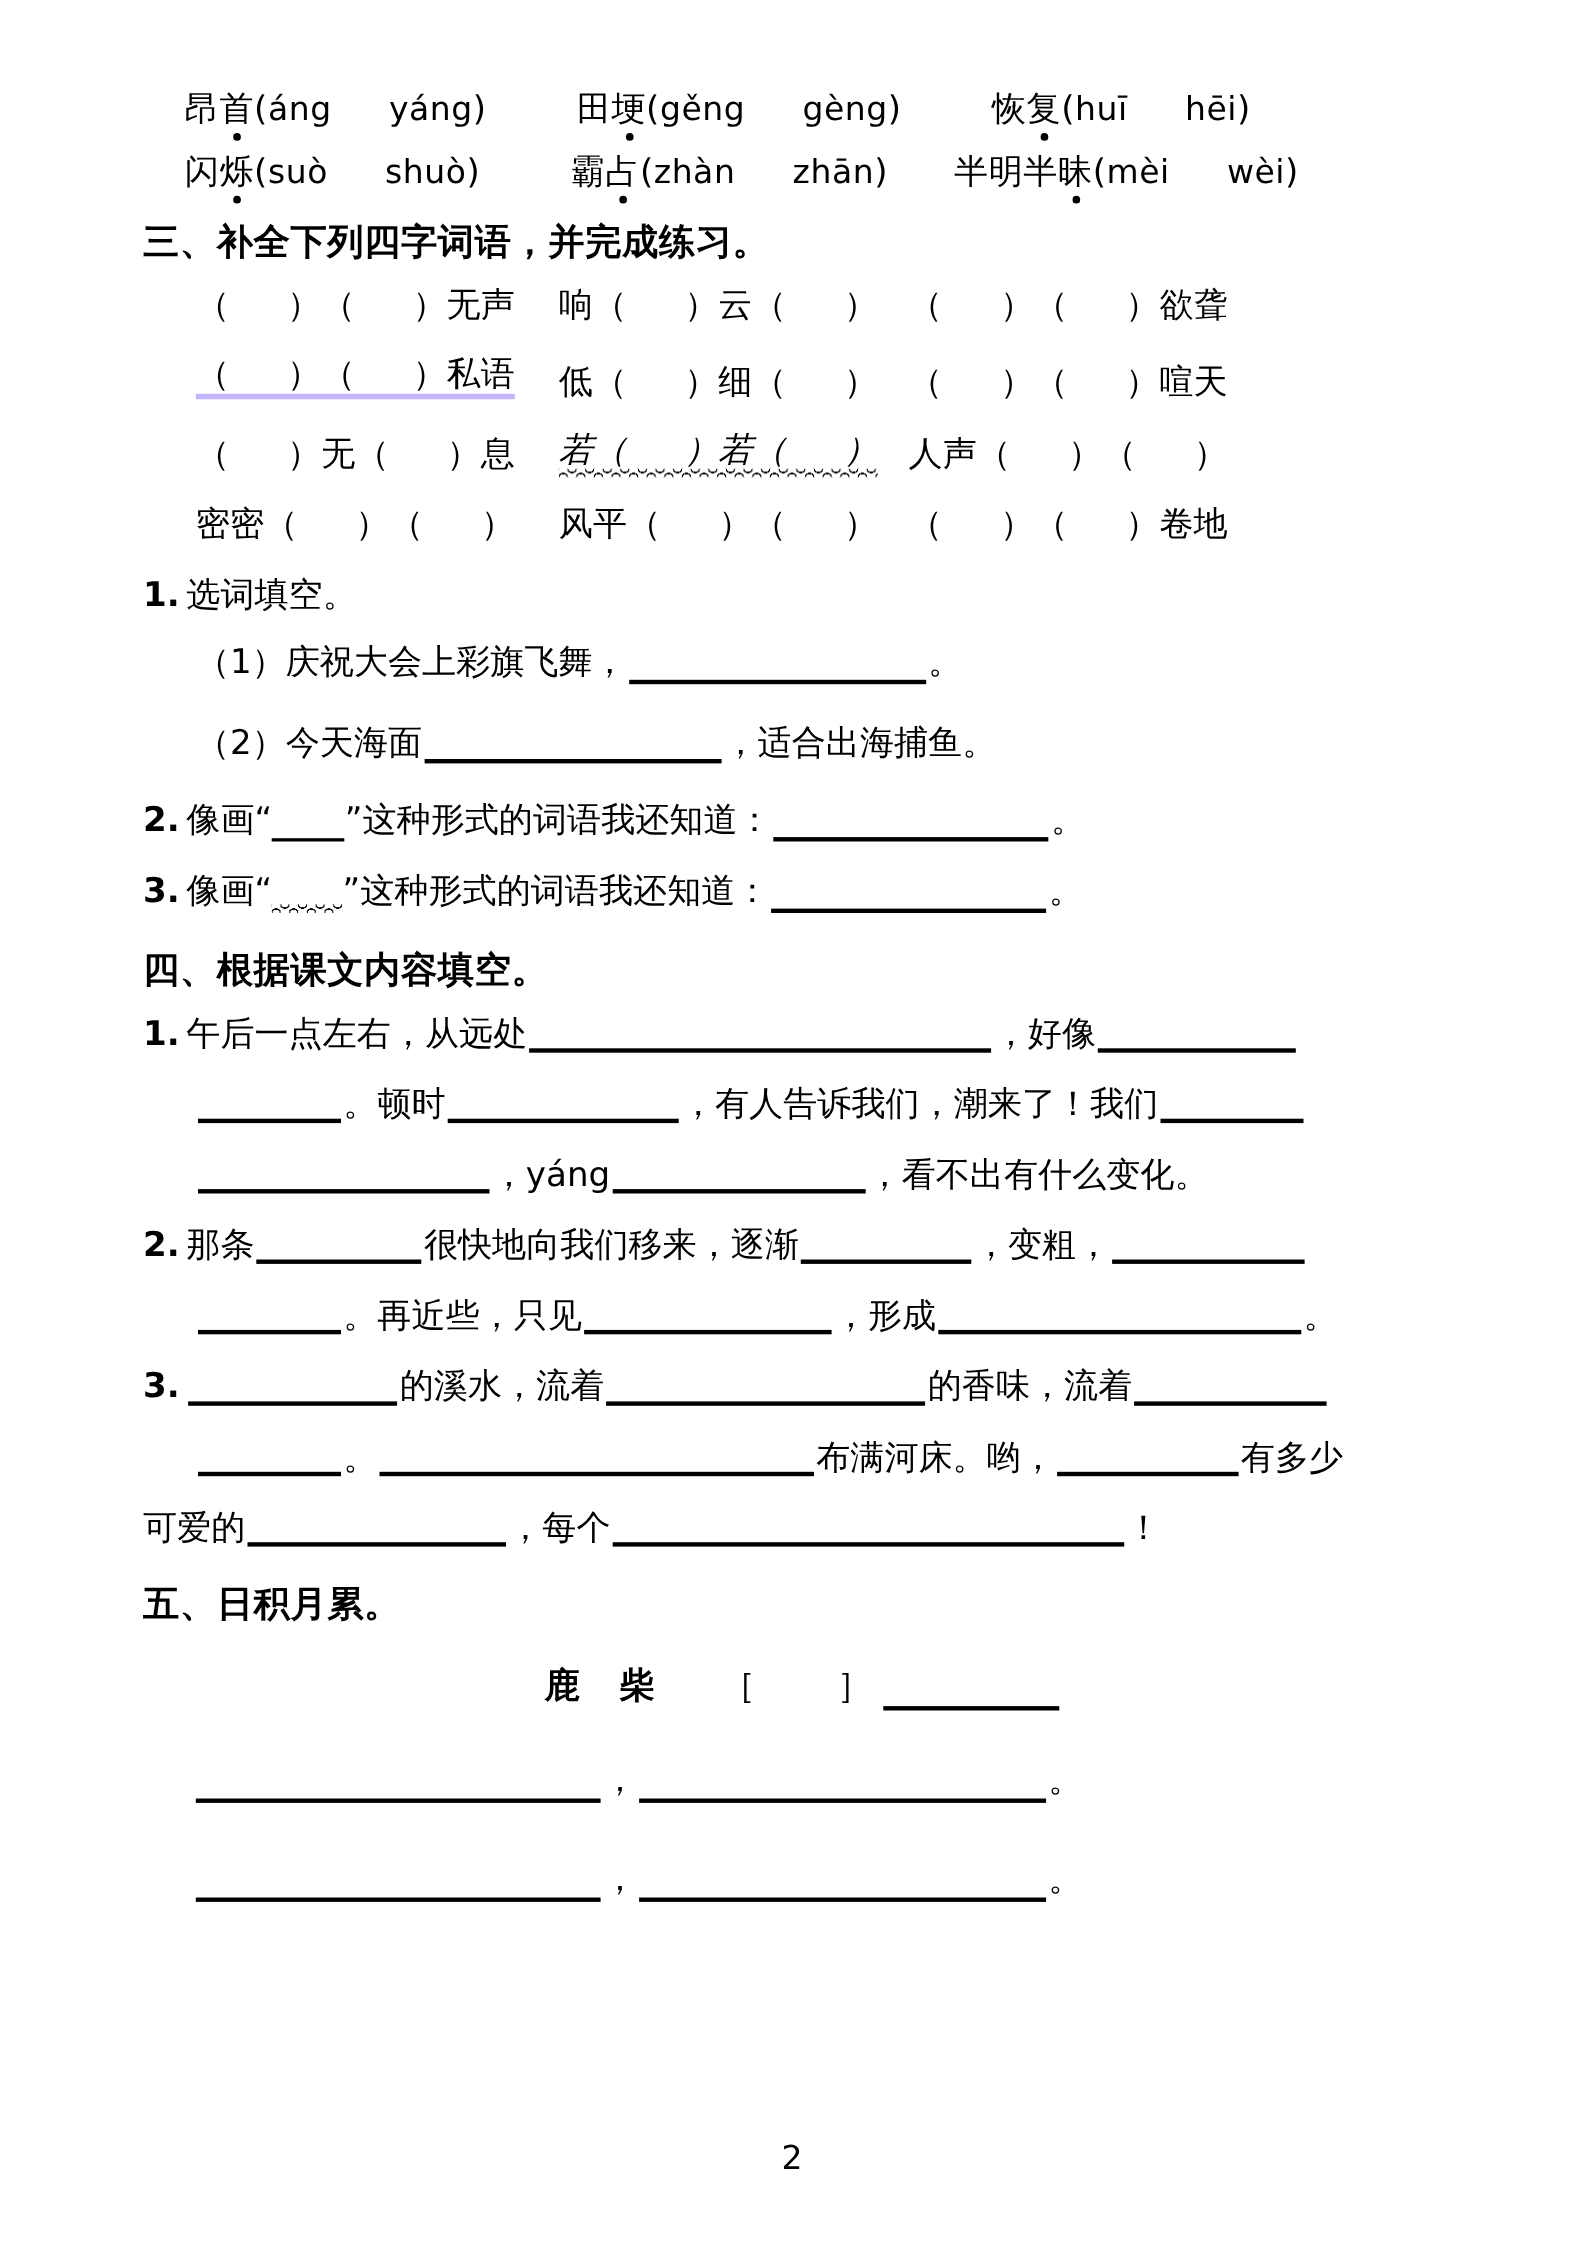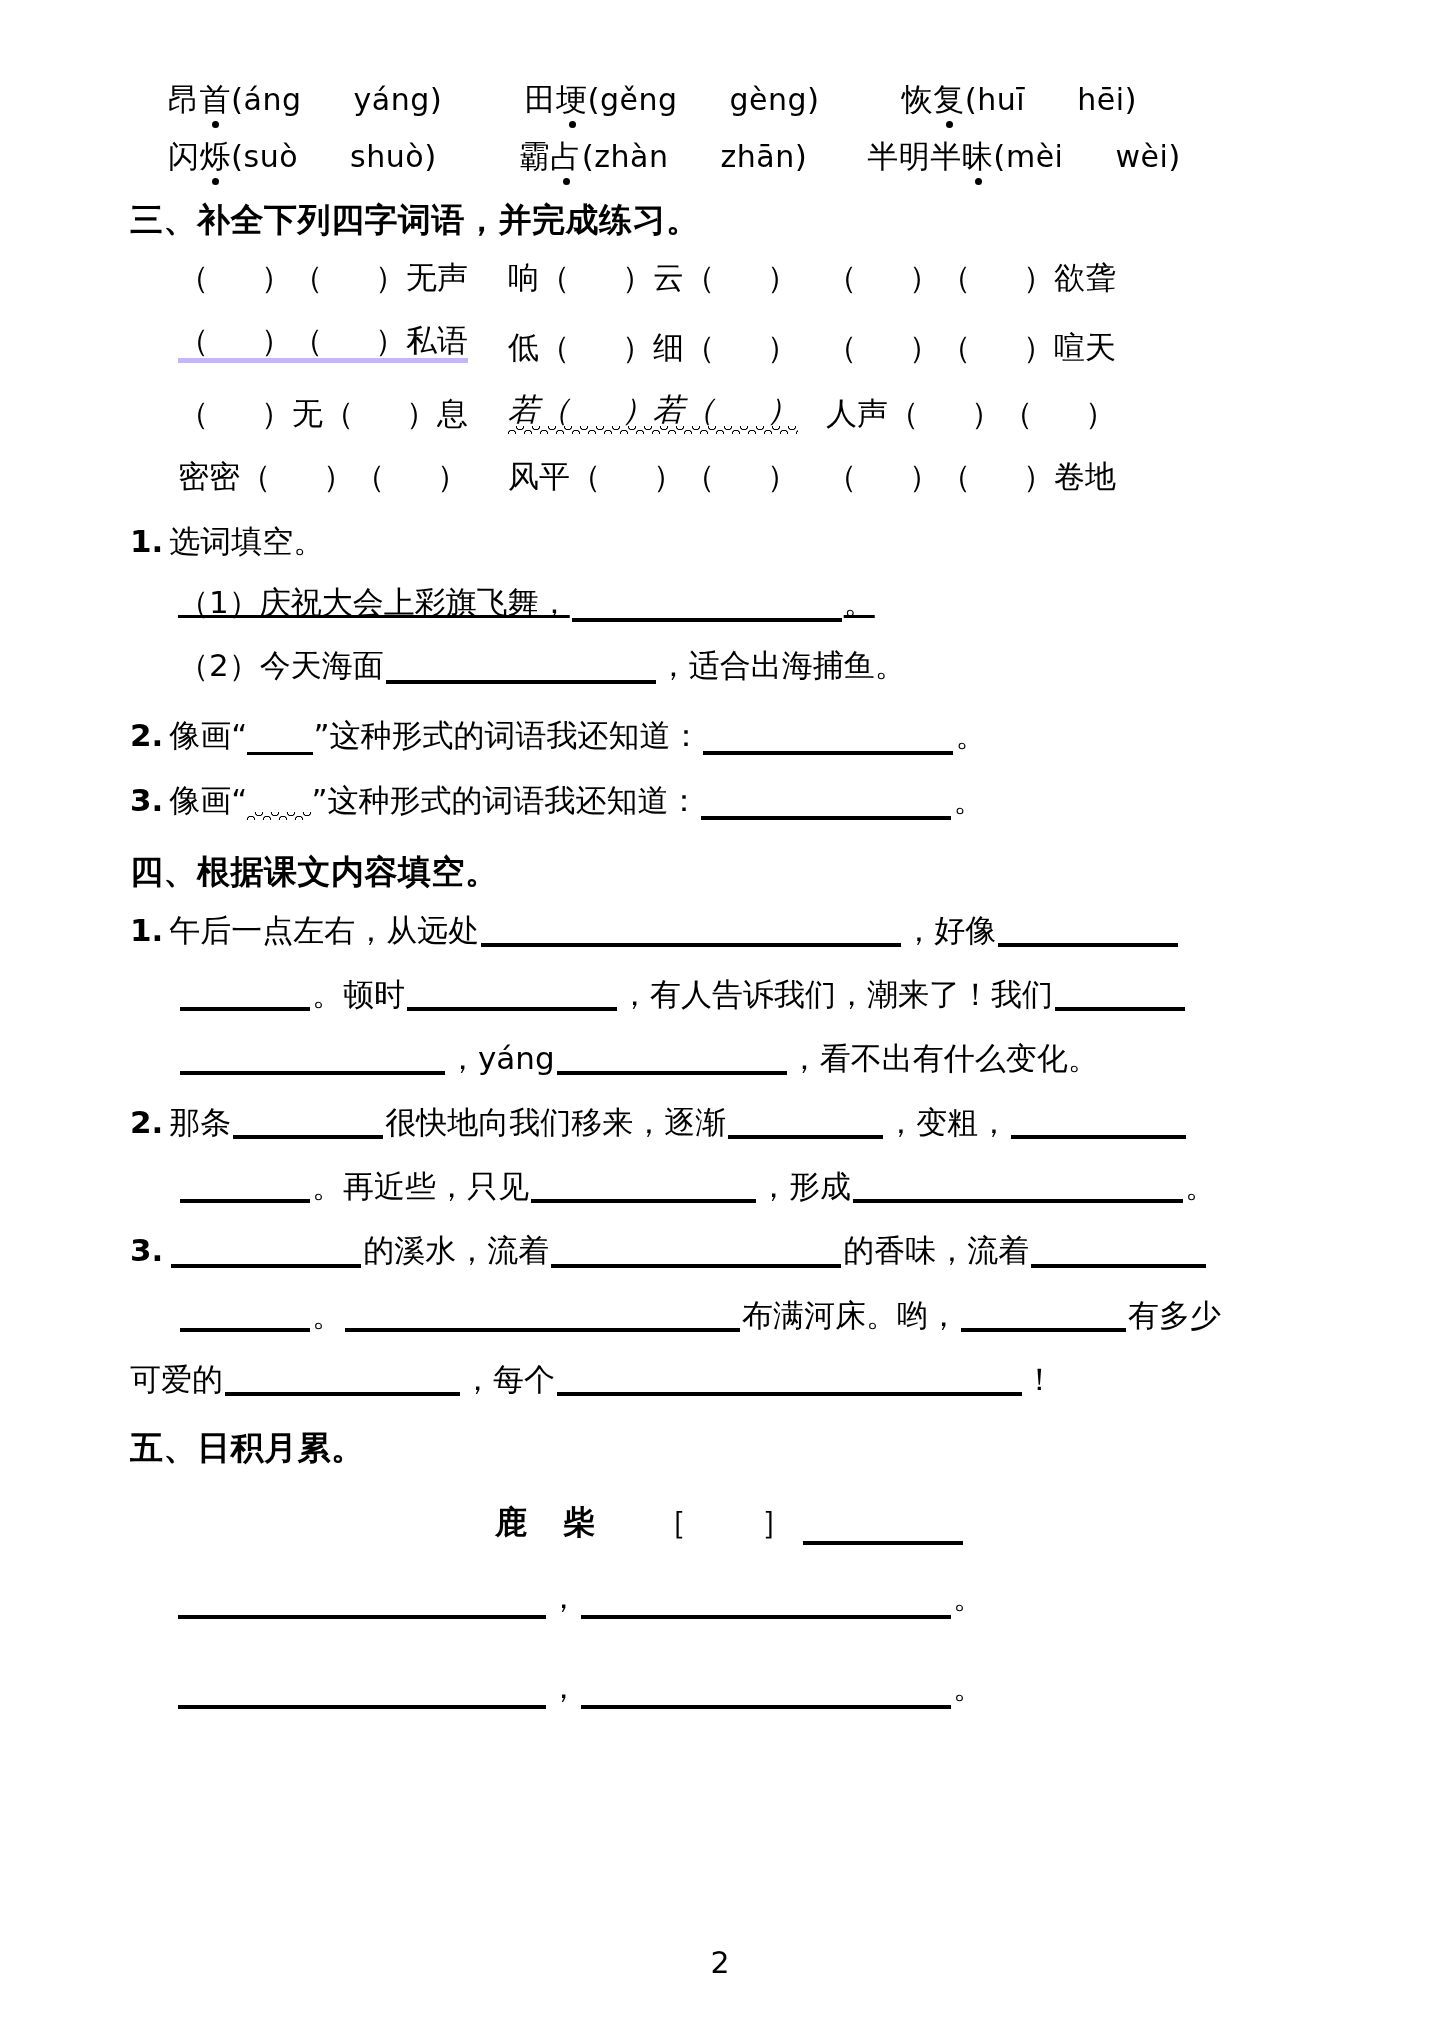--- a/index.html
+++ b/index.html
@@ -150,21 +150,21 @@
   .fill-line.indent2 { padding-left: 48px; }
 
   
   .poem-title {
     display: flex;
     align-items: flex-end;
     justify-content: center;
     font-size: 32px;
     font-weight: bold;
     margin-top: 30px;
-    margin-bottom: 32px;
+    margin-bottom: 42px;
     letter-spacing: 2px;
   }
   .poem-title .bracket { font-weight: normal; margin: 0 6px; }
   .poem-line {
     display: flex;
     align-items: flex-end;
     justify-content: flex-start;
     font-size: 31px;
     padding-left: 46px;
     margin-bottom: 48px;
@@ -346,21 +346,21 @@
           <span>）卷地</span>
       </span>
     </div>
   </div>
 
   <div class="q" style="margin-bottom:22px;">
     <span class="qnum">1.</span>
     <span>选词填空。</span>
   </div>
 
-  <div class="q indent" style="margin-bottom:24px;text-decoration:underline;">
+  <div class="q indent" style="margin-bottom:34px;">
     <span>（1）庆祝大会上彩旗飞舞，</span>
     <span class="blank" style="width:270px;"></span>
     <span>。</span>
   </div>
 
   <div class="q indent" style="margin-bottom:32px;">
     <span>（2）今天海面</span>
     <span class="blank" style="width:270px;"></span>
     <span>，适合出海捕鱼。</span>
   </div>

